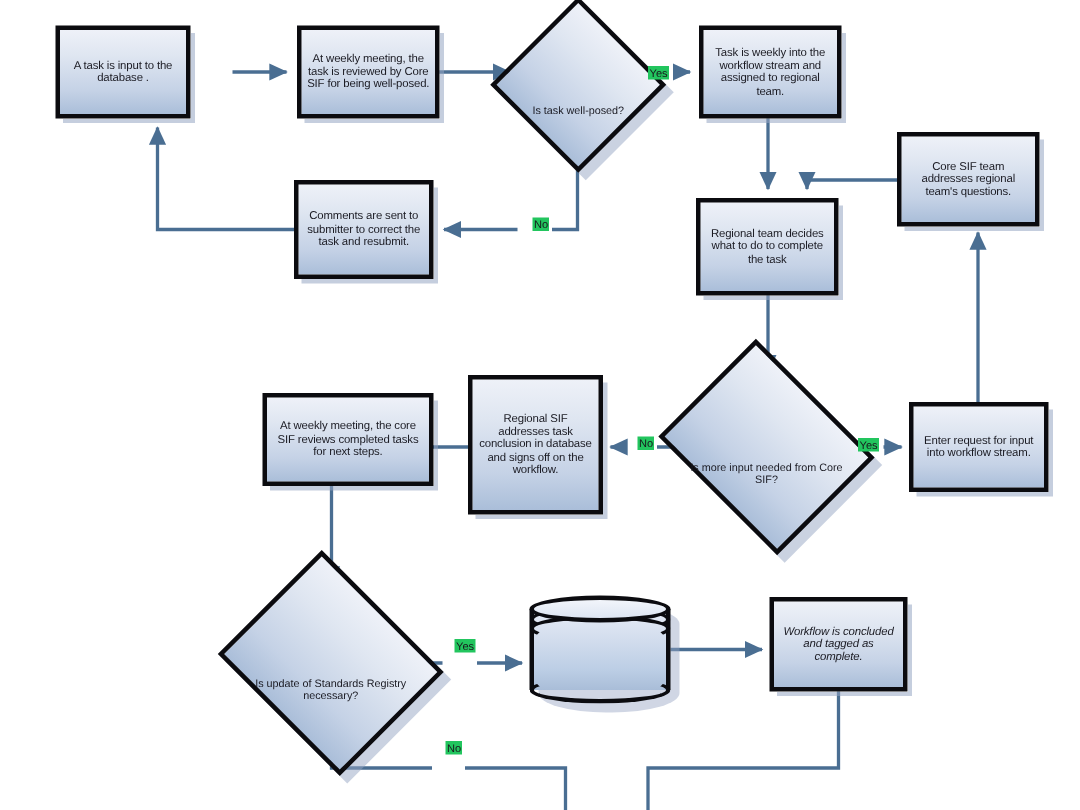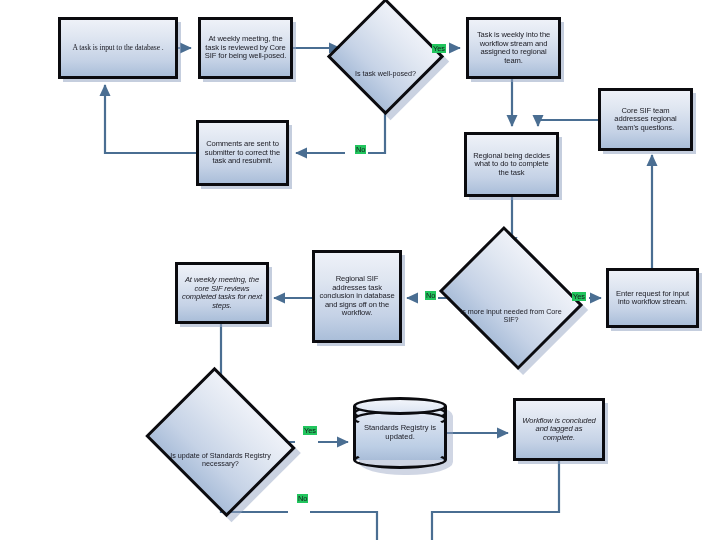--- a/index.html
+++ b/index.html
@@ -141,70 +141,69 @@
         <path d="M 455 298 L 438 298 M 417 298 L 407 298" fill="none" stroke="#4a6e92" stroke-width="2.2" stroke-linecap="butt" stroke-linejoin="miter" marker-end="url(#arrowhead)"></path>
         <path d="M 312 298 L 274 298" fill="none" stroke="#4a6e92" stroke-width="2.2" stroke-linecap="butt" stroke-linejoin="miter" marker-end="url(#arrowhead)"></path>
         <path d="M 221 324 L 221 389" fill="none" stroke="#4a6e92" stroke-width="2.2" stroke-linecap="butt" stroke-linejoin="miter" marker-end="url(#arrowhead)"></path>
         <path d="M 278 442 L 295 442 M 318 442 L 348 442" fill="none" stroke="#4a6e92" stroke-width="2.2" stroke-linecap="butt" stroke-linejoin="miter" marker-end="url(#arrowhead)"></path>
         <path d="M 447 433 L 508 433" fill="none" stroke="#4a6e92" stroke-width="2.2" stroke-linecap="butt" stroke-linejoin="miter" marker-end="url(#arrowhead)"></path>
         <path d="M 221 491 L 221 512 L 288 512 M 310 512 L 377 512 L 377 540" fill="none" stroke="#4a6e92" stroke-width="2.2" stroke-linecap="butt" stroke-linejoin="miter"></path>
         <path d="M 559 461 L 559 512 L 432 512 L 432 540" fill="none" stroke="#4a6e92" stroke-width="2.2" stroke-linecap="butt" stroke-linejoin="miter"></path>
       </g>
   </svg>
   <div id="node-layer">
-      <div class="node proc" style="left: 58px; top: 17px; width: 120px; height: 62px; font-size: 7.6px; font-family: Liberation Serif, serif;">
+      <div class="node proc" style="left: 37px; top: 17px; width: 90px; height: 62px; font-size: 7.6px;">
         <div class="txt">A task is input to the database .</div>
       </div>
       <div class="node proc" style="left: 198px; top: 17px; width: 95px; height: 62px; font-size: 7.6px; text-align: center;">
         <div class="txt">At weekly meeting, the task is reviewed by Core SIF for being well-posed.</div>
       </div>
       <div class="node dec" style="left: 344px; top: 15px; width: 83px; height: 83px; font-size: 7.2px;">
         <div class="dshadow"></div>
         <div class="dshape"></div>
         <div class="txt">Is task well-posed?</div>
       </div>
       <div class="node proc" style="left: 466px; top: 17px; width: 95px; height: 62px; font-size: 7.6px;">
         <div class="txt">Task is weekly into the workflow stream and assigned to regional team.</div>
       </div>
       <div class="node proc" style="left: 598px; top: 88px; width: 95px; height: 63px; font-size: 7.6px;">
         <div class="txt">Core SIF team addresses regional team's questions.</div>
       </div>
       <div class="node proc" style="left: 196px; top: 120px; width: 93px; height: 66px; font-size: 7.6px;">
         <div class="txt">Comments are sent to submitter to correct the task and resubmit.</div>
       </div>
       <div class="node proc" style="left: 464px; top: 132px; width: 95px; height: 65px; font-size: 7.6px;">
-        <div class="txt">Regional being decides what to do to complete the task</div>
+        <div class="txt">Regional team decides what to do to complete the task</div>
       </div>
       <div class="node dec" style="left: 455px; top: 252px; width: 112px; height: 92px; font-size: 7.2px;">
         <div class="dshadow"></div>
         <div class="dshape"></div>
         <div class="txt">Is more input needed from Core SIF?</div>
       </div>
       <div class="node proc" style="left: 606px; top: 268px; width: 93px; height: 60px; font-size: 7.6px;">
         <div class="txt">Enter request for input into workflow stream.</div>
       </div>
       <div class="node proc" style="left: 312px; top: 250px; width: 90px; height: 93px; font-size: 7.6px;">
         <div class="txt">Regional SIF addresses task conclusion in database and signs off on the workflow.</div>
       </div>
-      <div class="node proc" style="left: 175px; top: 262px; width: 94px; height: 62px; font-size: 7.6px; font-style: italic;">
+      <div class="node proc" style="left: 175px; top: 262px; width: 114px; height: 62px; font-size: 7.6px;">
         <div class="txt">At weekly meeting, the core SIF reviews completed tasks for next steps.</div>
       </div>
       <div class="node dec" style="left: 163px; top: 393px; width: 115px; height: 98px; font-size: 7.2px;">
         <div class="dshadow"></div>
         <div class="dshape"></div>
         <div class="txt">Is update of Standards Registry necessary?</div>
       </div>
       <div class="node cyl" style="left: 353px; top: 397px; width: 94px; height: 72px; font-size: 7.6px;">
         <div class="cshadow"></div>
         <div class="cbody"></div>
         <div class="cbot"></div>
         <div class="cmid2"></div>
         <div class="cmid1"></div>
         <div class="ctop"></div>
-        <div class="txt">Standards Registry is updated.</div>
       </div>
       <div class="node proc" style="left: 513px; top: 398px; width: 92px; height: 63px; font-size: 7.6px; font-style: italic;">
         <div class="txt">Workflow is concluded and tagged as complete.</div>
       </div>
     </div>
   <div id="label-layer">
       <div class="elabel" style="left: 432px; top: 44px; font-size: 7.4px;">Yes</div>
       <div class="elabel" style="left: 355px; top: 145px; font-size: 7.4px;">No</div>
       <div class="elabel" style="left: 572px; top: 292px; font-size: 7.4px;">Yes</div>
       <div class="elabel" style="left: 425px; top: 291px; font-size: 7.4px;">No</div>

